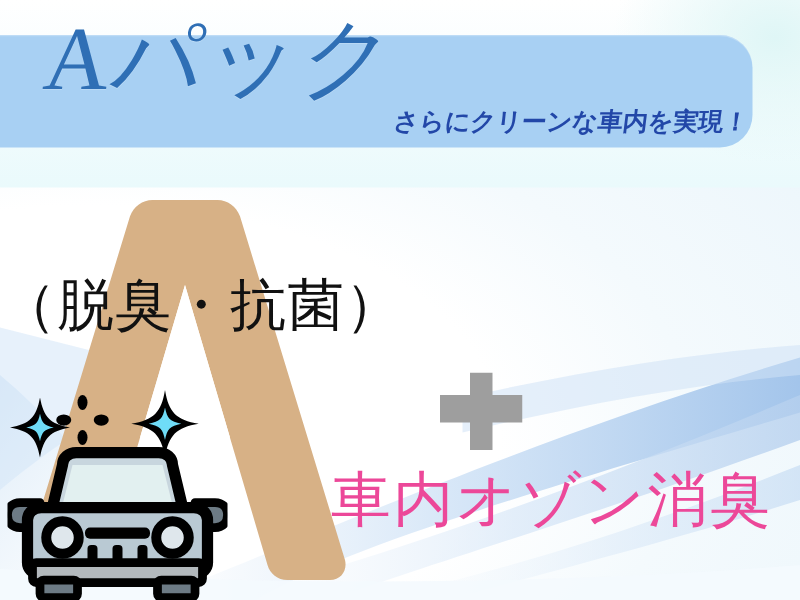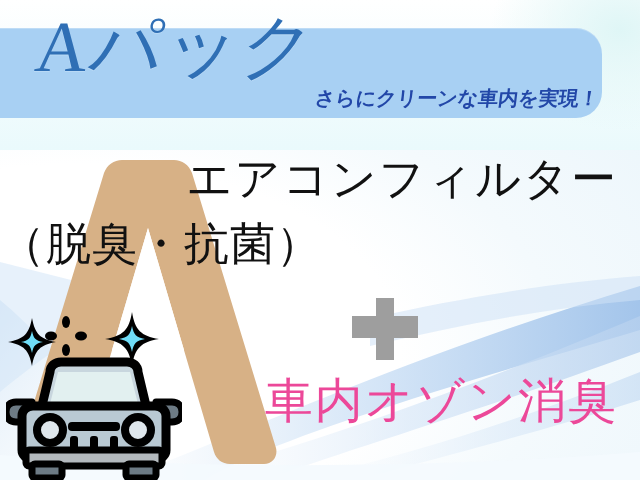--- a/index.html
+++ b/index.html
@@ -196,21 +196,20 @@
     <path d="M104,10 C96,10 89,15 86,23 L2,298 C0,306 5,314 14,314 L48,314
              C56,314 62,309 64,302 L130,78 L196,302 C198,309 204,314 212,314
              L246,314 C255,314 260,306 258,298 L174,23 C171,15 164,10 156,10 Z" fill="#d7b186"></path>
     <path d="M130,78 L94,200 L166,200 Z" fill="#ffffff"></path>
   </svg>
 
   <div class="banner"></div>
   <div class="banner-title">Aパック</div>
   <div class="banner-subtitle">さらにクリーンな車内を実現！</div>
 
-  <div class="line-filter">エアコンフィルター</div>
   <div class="line-sub">（脱臭・抗菌）</div>
 
   <svg class="plus-icon" viewBox="0 0 66 62">
     <path d="M24,0 L42,0 L42,18 L66,18 L66,40 L42,40 L42,62 L24,62 L24,40 L0,40 L0,18 L24,18 Z" fill="#9e9e9e"></path>
   </svg>
 
   <div class="line-ozone">車内オゾン消臭</div>
 
   <svg class="car-art" viewBox="0 0 176 170">
 

